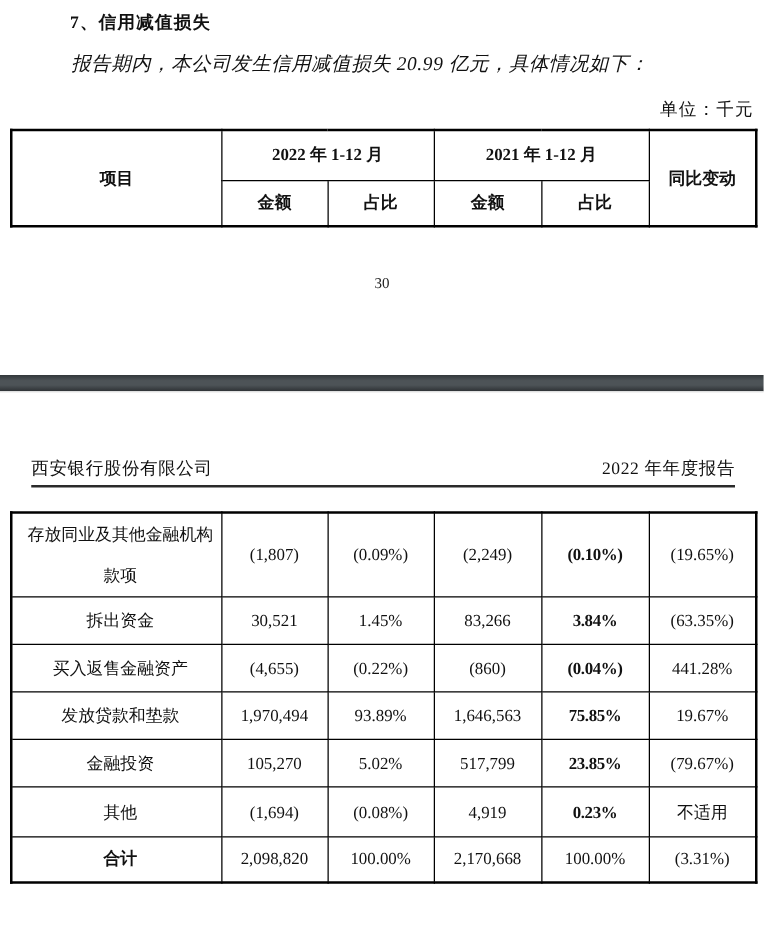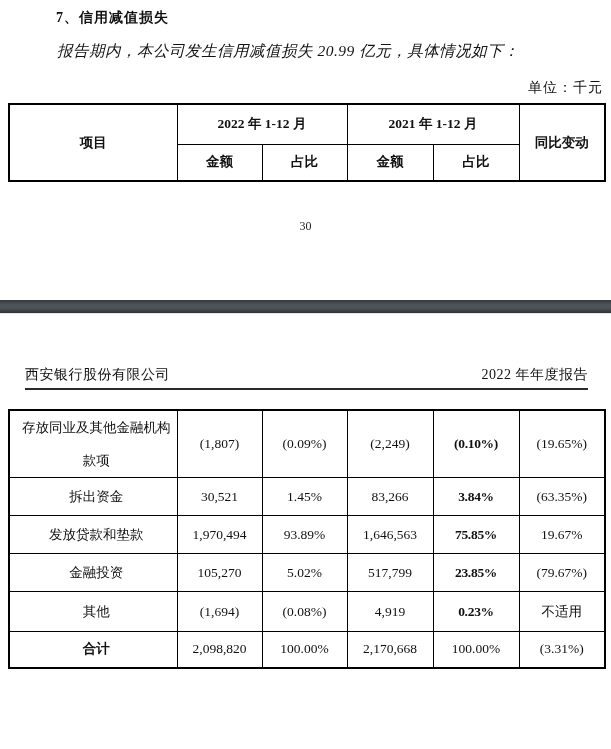--- a/index.html
+++ b/index.html
@@ -143,20 +143,28 @@
   </tr>
   <tr>
     <td class="lbl">拆出资金</td>
     <td>30,521</td>
     <td>1.45%</td>
     <td>83,266</td>
     <td class="emph">3.84%</td>
     <td>(63.35%)</td>
   </tr>
   <tr>
+    <td class="lbl">买入返售金融资产</td>
+    <td>(4,655)</td>
+    <td>(0.22%)</td>
+    <td>(860)</td>
+    <td class="emph">(0.04%)</td>
+    <td>441.28%</td>
+  </tr>
+  <tr>
     <td class="lbl">发放贷款和垫款</td>
     <td>1,970,494</td>
     <td>93.89%</td>
     <td>1,646,563</td>
     <td class="emph">75.85%</td>
     <td>19.67%</td>
   </tr>
   <tr>
     <td class="lbl">金融投资</td>
     <td>105,270</td>

